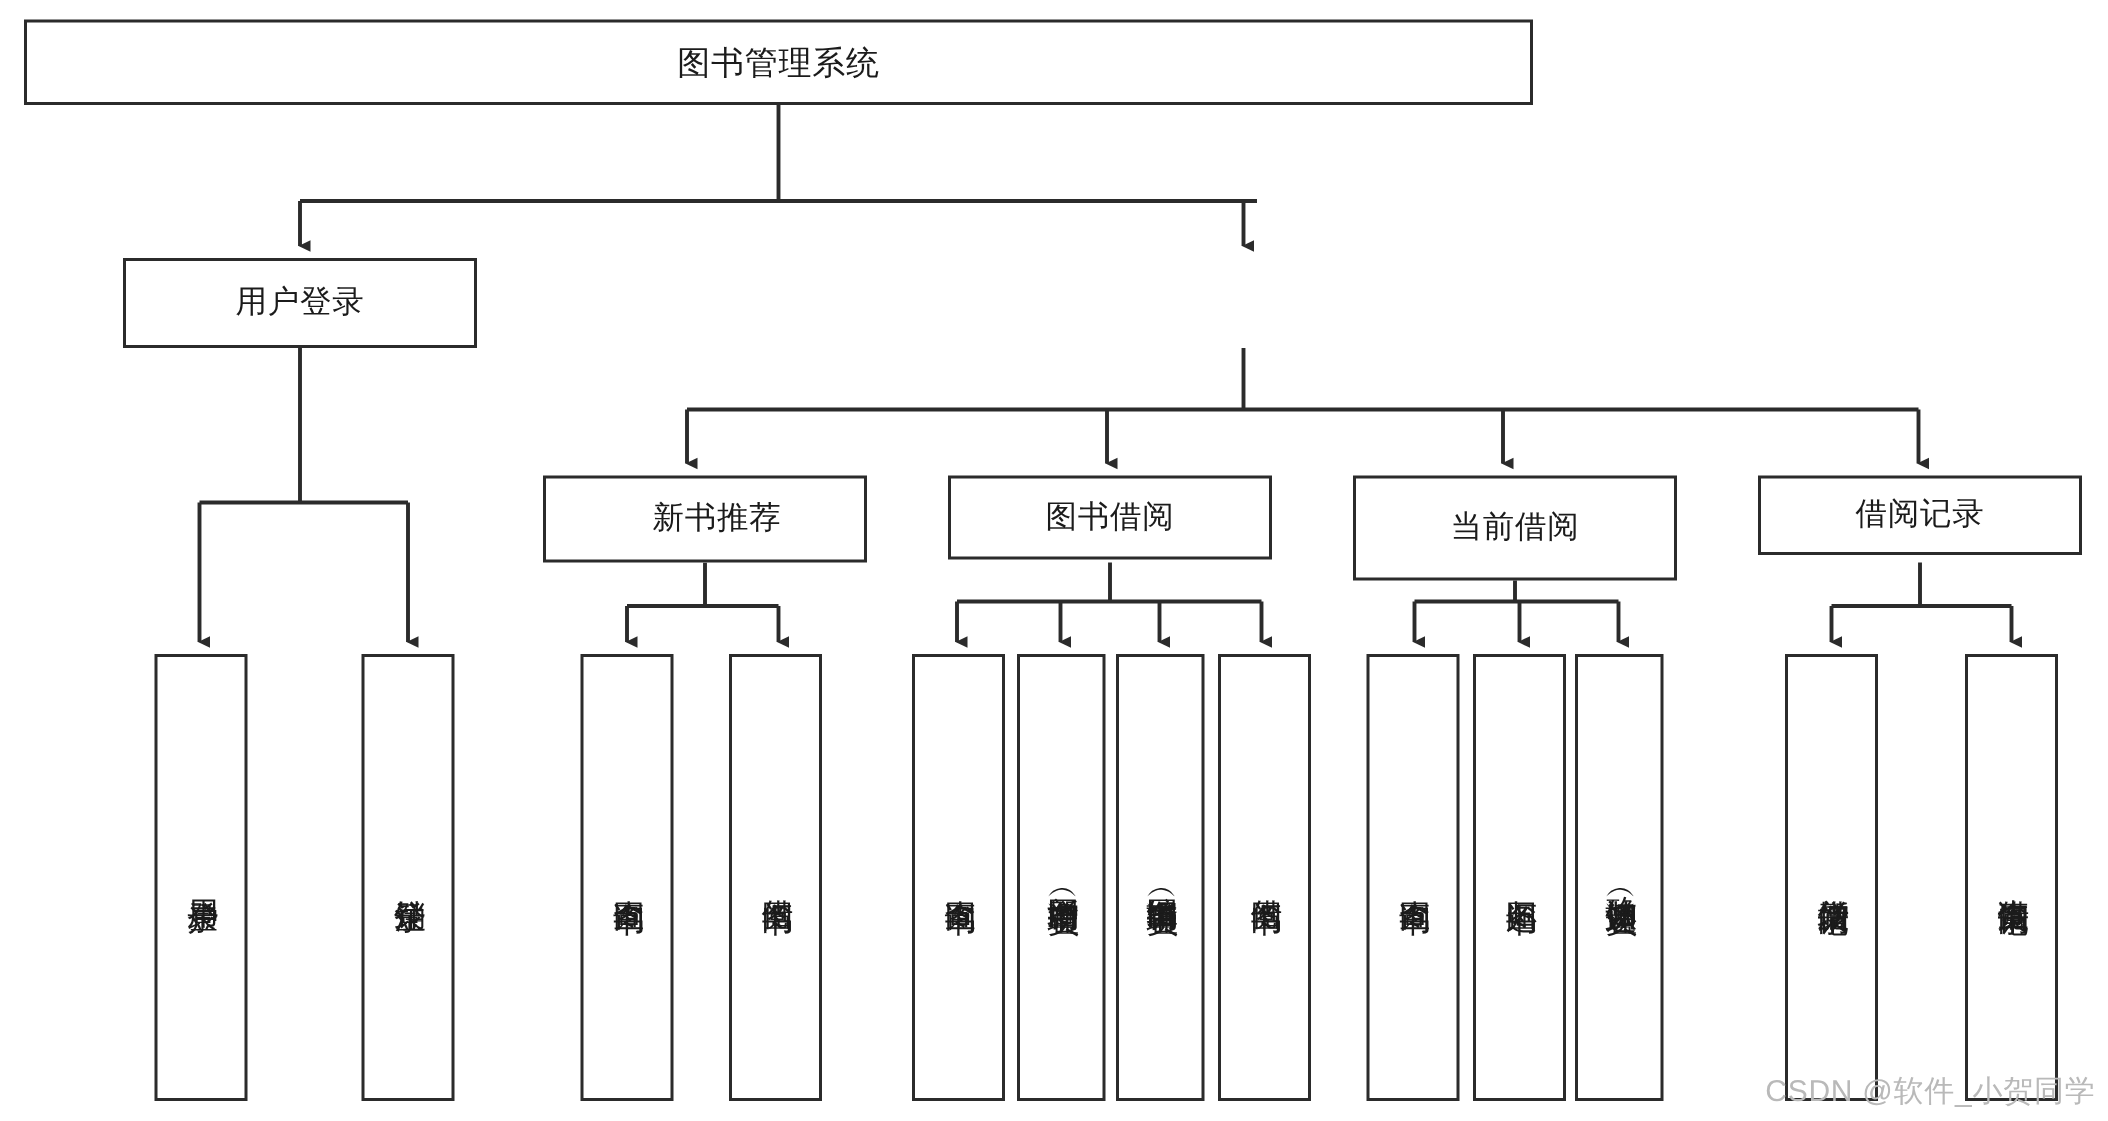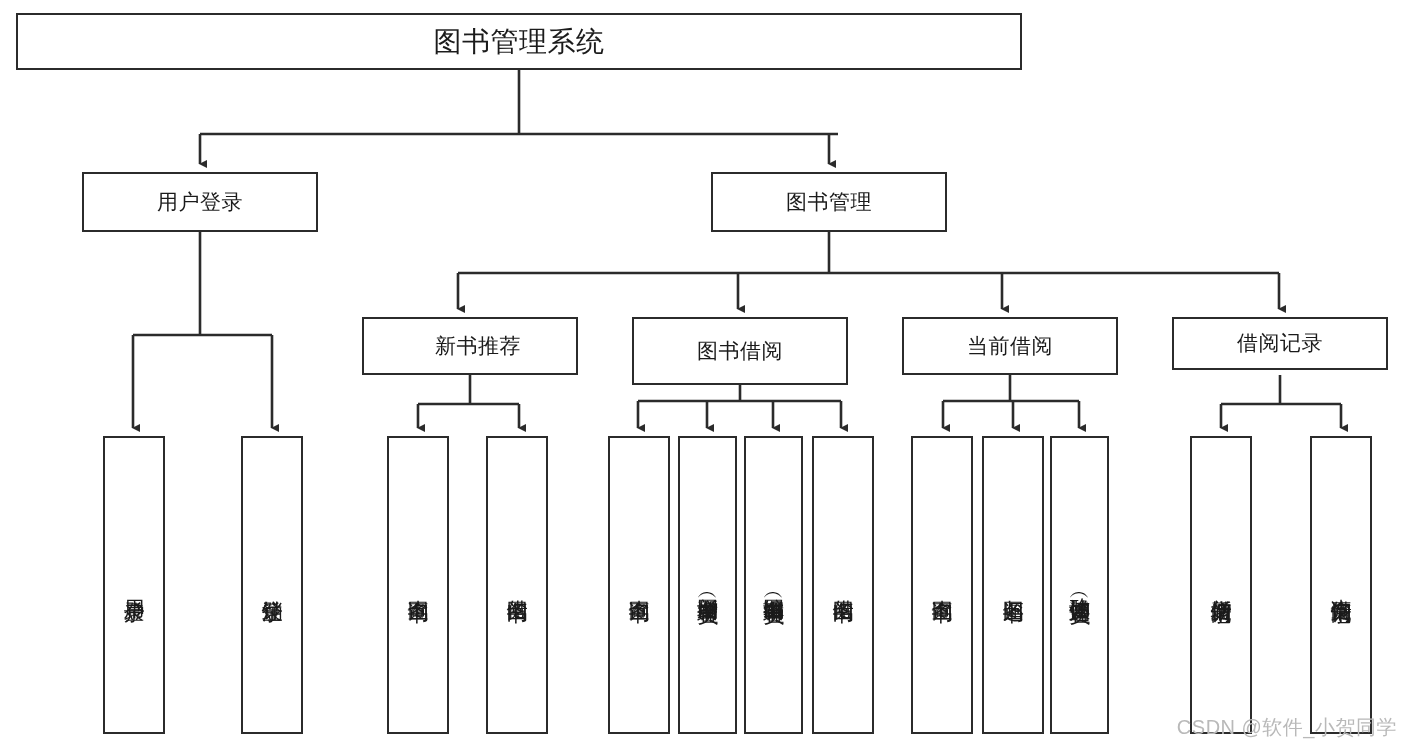--- a/index.html
+++ b/index.html
@@ -40,21 +40,21 @@
     text-align: center;
     line-height: 1.18;
     letter-spacing: 0.5px;
   }
   
   .node.horiz .label {
     font-size: 21px;
     white-space: nowrap;
   }
   .node.root .label {
-    font-size: 28px;
+    font-size: 22px;
   }
   
   .node.vert {
     overflow: hidden;
   }
   .node.vert .label {
     writing-mode: vertical-rl;
     text-orientation: upright;
     font-size: 21px;
     line-height: 1.08;
@@ -129,31 +129,28 @@
     </g>
   </svg>
 
   <div class="node horiz root" style="left:16px; top:13px; width:1006px; height:57px;">
     <span class="label">图书管理系统</span>
   </div>
 
   <div class="node horiz" style="left:82px; top:172px; width:236px; height:60px;">
     <span class="label">用户登录</span>
   </div>
-  <div class="node horiz" style="left:711px; top:172px; width:236px; height:60px;">
-    <span class="label">图书管理</span>
-  </div>
 
   <div class="node horiz" style="left:362px; top:317px; width:216px; height:58px;padding-left:16px;">
     <span class="label">新书推荐</span>
   </div>
-  <div class="node horiz" style="left:632px; top:317px; width:216px; height:68px;">
+  <div class="node horiz" style="left:632px; top:317px; width:216px; height:56px;">
     <span class="label">图书借阅</span>
   </div>
-  <div class="node horiz" style="left:902px; top:317px; width:216px; height:58px;">
+  <div class="node horiz" style="left:902px; top:317px; width:216px; height:70px;">
     <span class="label">当前借阅</span>
   </div>
   <div class="node horiz" style="left:1172px; top:317px; width:216px; height:53px;">
     <span class="label">借阅记录</span>
   </div>
 
   <div class="node vert" style="left:103px; top:436px; width:62px; height:298px;">
     <span class="label">用户登录</span>
   </div>
   <div class="node vert" style="left:241px; top:436px; width:62px; height:298px;">

